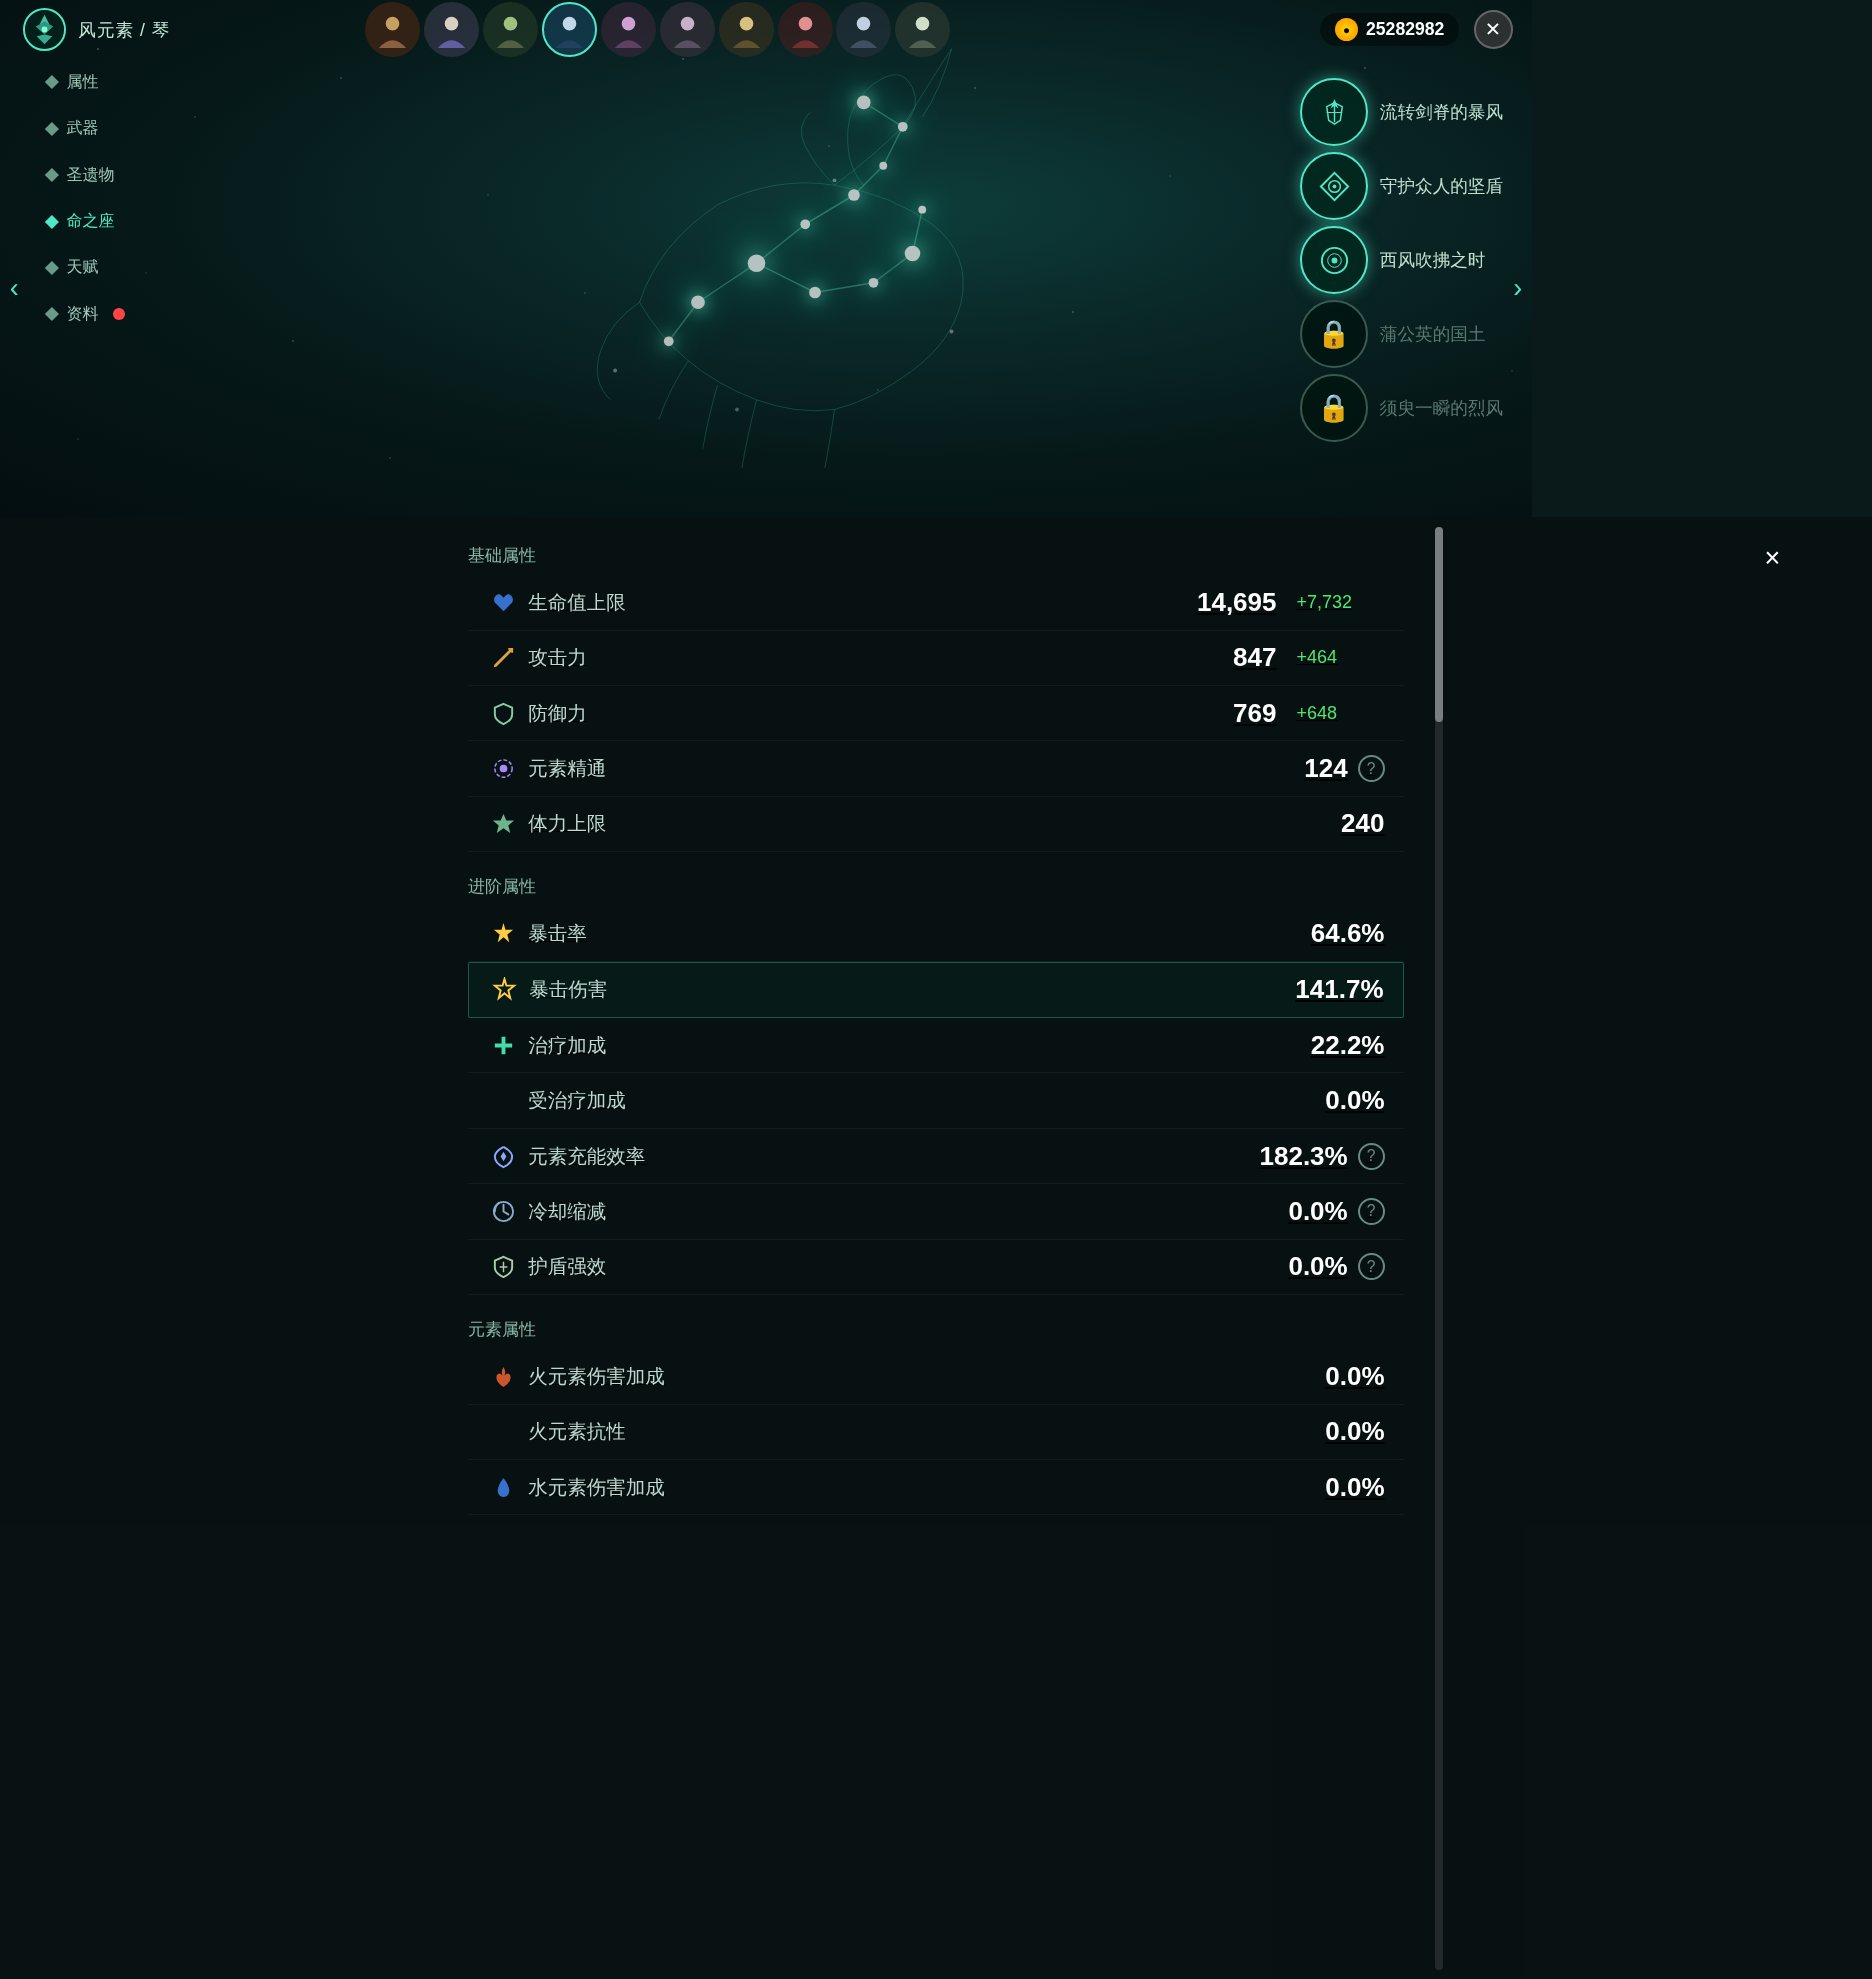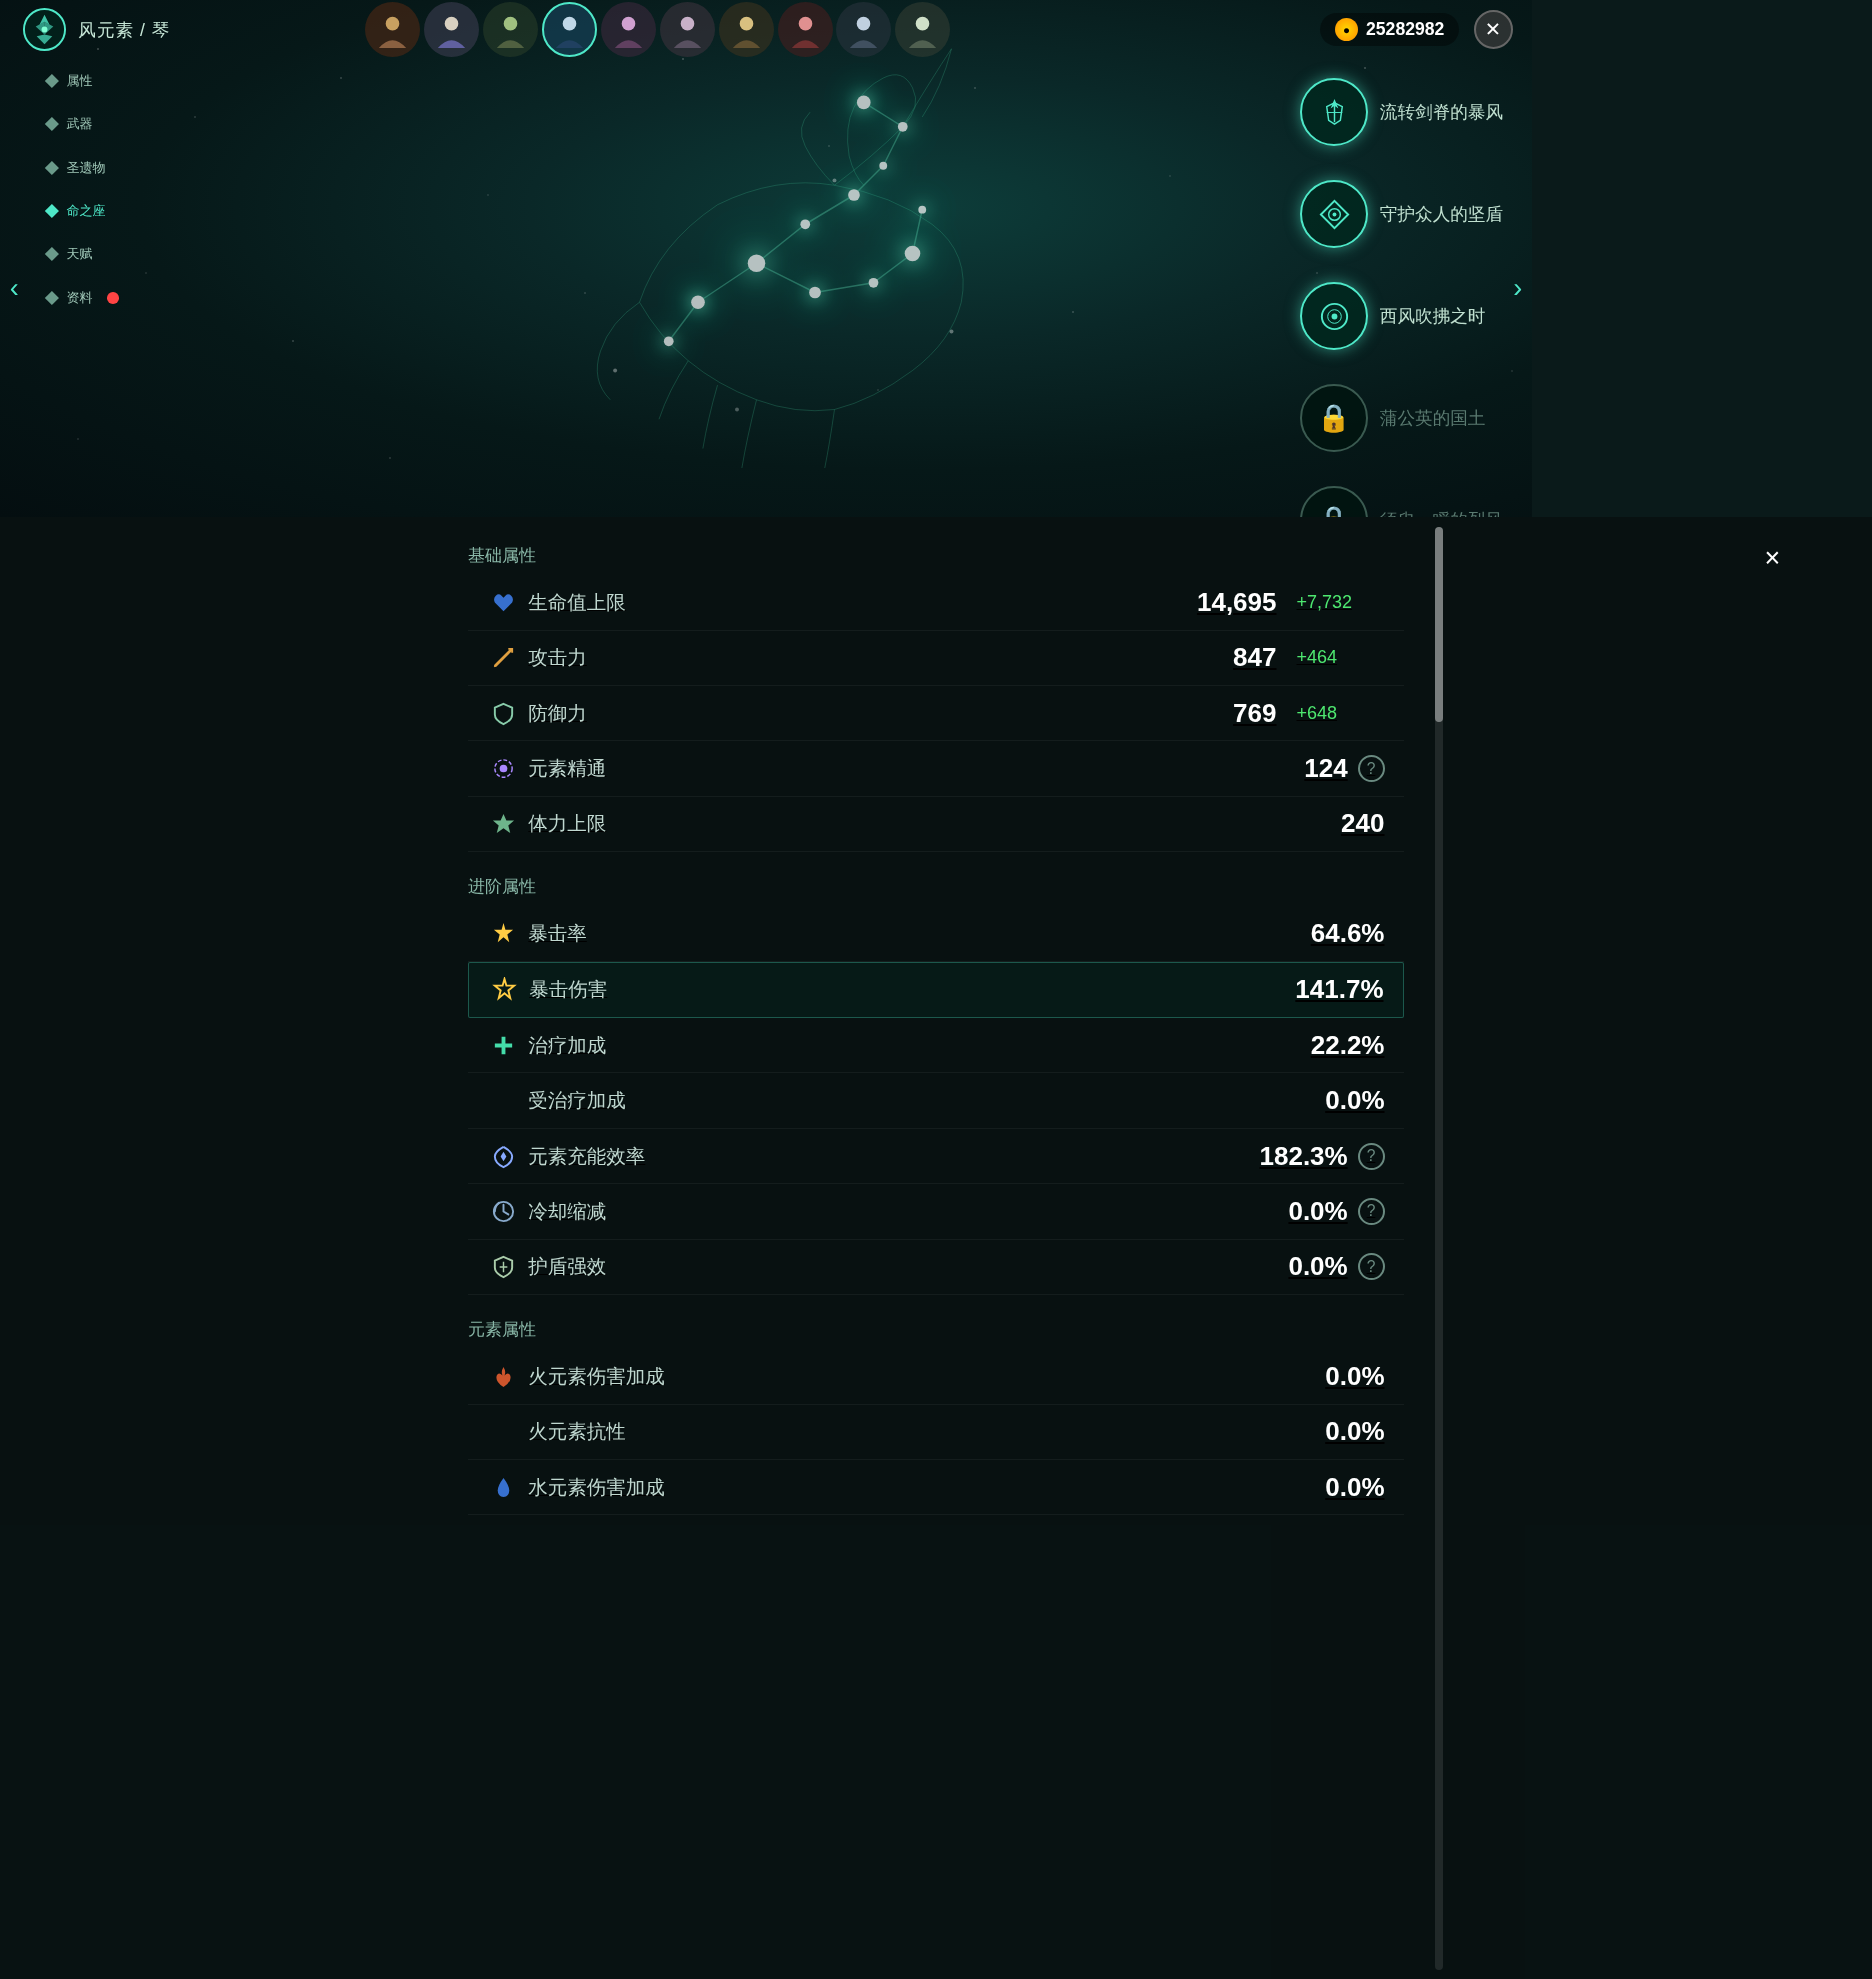--- a/index.html
+++ b/index.html
@@ -163,21 +163,21 @@
       flex-direction: column;
       gap: 17.6px;
       z-index: 10;
     }
 
     .sidebar-item {
       display: flex;
       align-items: center;
       gap: 9.8px;
       color: #a0c8b8;
-      font-size: 13px;
+      font-size: 16px;
       cursor: pointer;
       padding: 3.9px 7.8px;
     }
 
     .sidebar-item.active {
       color: #4ee8c8;
     }
 
     .sidebar-diamond {
       width: 9.8px;
@@ -220,21 +220,21 @@
       opacity: 0.7;
     }
 
     
     .skills-panel {
       position: absolute;
       right: 29px;
       top: 78px;
       display: flex;
       flex-direction: column;
-      gap: 34px;
+      gap: 6px;
       z-index: 10;
     }
 
     .skill-item {
       display: flex;
       align-items: center;
       gap: 11.7px;
       cursor: pointer;
     }
 

